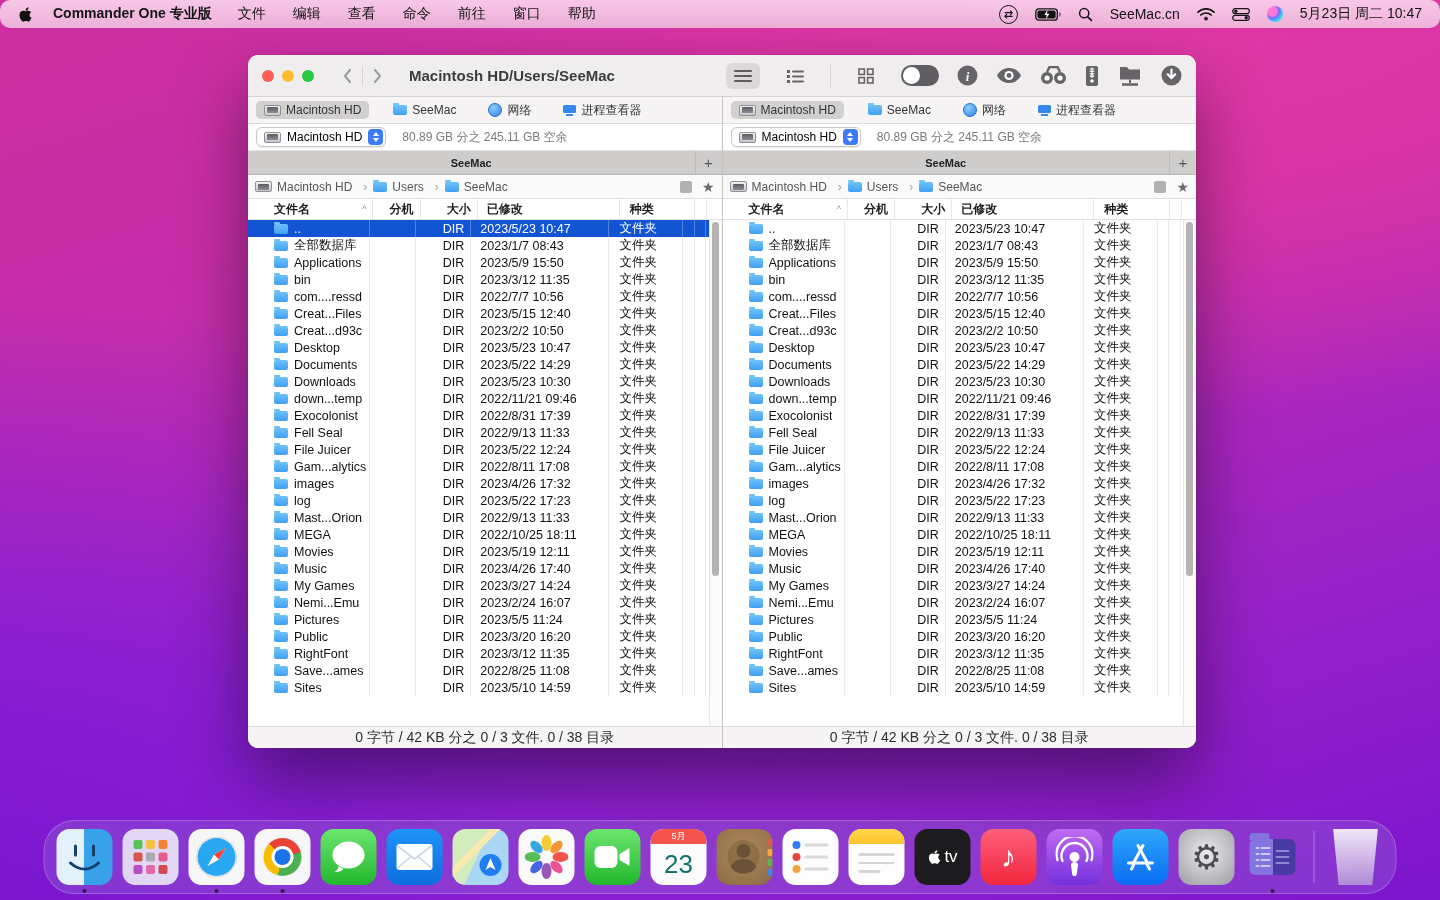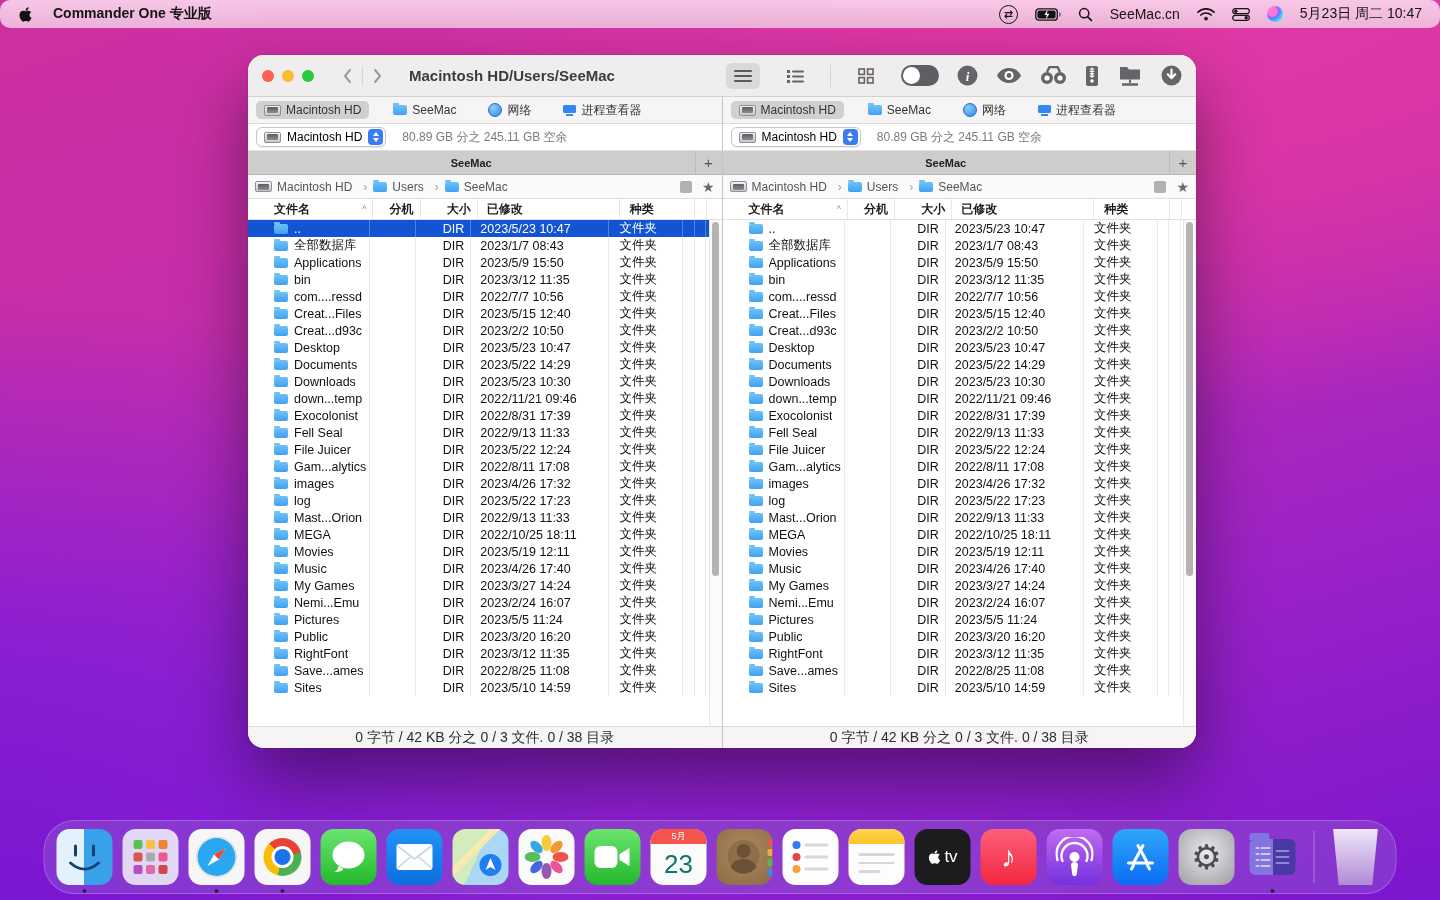--- a/index.html
+++ b/index.html
@@ -20,21 +20,21 @@
   .menus{display:flex;gap:27px}
   .menu-item{white-space:nowrap;cursor:default}
   .mb-right{margin-left:auto;display:flex;align-items:center;gap:17px}
   .mb-ic{display:flex;align-items:center;justify-content:center}
   .xfer{width:17px;height:17px;border:1.6px solid #141414;border-radius:50%;font-size:11px;
     line-height:14px;text-align:center;font-weight:700}
   .clock{white-space:nowrap}
   .siri{width:16px;height:16px;border-radius:50%;
     background:radial-gradient(circle at 32% 32%,#ff7ad9 0 28%,#7a6cff 46%,#2fd1ff 66%,#7df38a 88%)}
   
-  .window{position:absolute;left:248px;top:55px;width:948px;height:693px;border-radius:16px;
+  .window{position:absolute;left:248px;top:55px;width:948px;height:693px;border-radius:10px;
     background:#fff;box-shadow:0 30px 70px rgba(0,0,0,.45),0 0 1px rgba(0,0,0,.4);
     display:flex;flex-direction:column;overflow:hidden}
   .titlebar{height:41px;background:#f0edee;border-bottom:1px solid #d5d2d2;display:flex;
     align-items:center;padding:0 14px;flex:none}
   .lights{display:flex;gap:8px;margin-right:28px}
   .light{width:12px;height:12px;border-radius:50%}
   .light.red{background:#ff5f57}.light.yellow{background:#febc2e}.light.green{background:#28c840}
   .navbtns{display:flex;align-items:center;gap:10px;color:#9a9a9a;margin-right:26px}
   .navdiv{width:1px;height:20px;background:#d7d4d4}
   .wtitle{font-size:15px;font-weight:700;color:#3c3c3c;white-space:nowrap}
@@ -155,20 +155,30 @@
   .docksep{width:1px;height:52px;background:rgba(255,255,255,.32);margin:0 3px}
 </style>
 </head>
 <body>
 
 <div class="menubar">
   <svg class="apple" viewBox="0 0 170 170">
       <path fill="#111" d="M150.37 130.25c-2.45 5.66-5.35 10.87-8.71 15.66-4.58 6.53-8.33 11.05-11.22 13.56-4.48 4.12-9.28 6.23-14.42 6.35-3.69 0-8.14-1.05-13.32-3.18-5.2-2.12-9.97-3.17-14.34-3.17-4.58 0-9.49 1.05-14.75 3.17-5.26 2.13-9.5 3.24-12.74 3.35-4.93.21-9.84-1.96-14.75-6.52-3.13-2.73-7.04-7.41-11.73-14.04-5.03-7.08-9.17-15.29-12.41-24.65-3.47-10.11-5.21-19.9-5.21-29.38 0-10.86 2.35-20.22 7.04-28.07 3.69-6.3 8.61-11.28 14.76-14.93s12.79-5.51 19.95-5.63c3.91 0 9.05 1.21 15.43 3.59 6.36 2.39 10.45 3.6 12.24 3.6 1.34 0 5.88-1.42 13.57-4.24 7.28-2.62 13.42-3.7 18.45-3.28 13.63 1.1 23.87 6.47 30.68 16.15-12.19 7.39-18.22 17.73-18.1 31 .11 10.34 3.86 18.94 11.23 25.77 3.34 3.17 7.07 5.62 11.22 7.36-.9 2.61-1.85 5.11-2.87 7.51zM119.11 7.24c0 8.1-2.96 15.67-8.86 22.67-7.12 8.32-15.73 13.13-25.07 12.38a25.22 25.22 0 0 1-.19-3.07c0-7.78 3.39-16.1 9.4-22.91 3-3.45 6.82-6.31 11.45-8.6 4.62-2.25 8.99-3.5 13.1-3.74.12 1.08.17 2.17.17 3.27z"></path>
     </svg>
   <span class="appname">Commander One 专业版</span>
+  <div class="menus">
+
+  <span class="menu-item">文件</span>
+      <span class="menu-item">编辑</span>
+      <span class="menu-item">查看</span>
+      <span class="menu-item">命令</span>
+      <span class="menu-item">前往</span>
+      <span class="menu-item">窗口</span>
+      <span class="menu-item">帮助</span>
+    </div>
   <div class="mb-right">
     <span class="mb-ic xfer">⇄</span>
     <svg class="mb-ic" width="26" height="13" viewBox="0 0 26 13">
         <rect x="0.8" y="0.8" width="21.5" height="11.4" rx="3" fill="none" stroke="#141414" stroke-width="1.3"></rect>
         <rect x="2.4" y="2.4" width="18.2" height="8.2" rx="1.8" fill="#141414"></rect>
         <path d="M24 4.2v4.6c1.2-.3 2-1.2 2-2.3s-.8-2-2-2.3z" fill="#141414" opacity=".5"></path>
         <path d="M12.6 1.5 9.4 7h2.4l-1 4.4 3.6-5.6h-2.4z" fill="#fff"></path>
       </svg>
     <svg class="mb-ic" width="15" height="15" viewBox="0 0 15 15">
         <circle cx="6.2" cy="6.2" r="4.6" fill="none" stroke="#141414" stroke-width="1.5"></circle>

